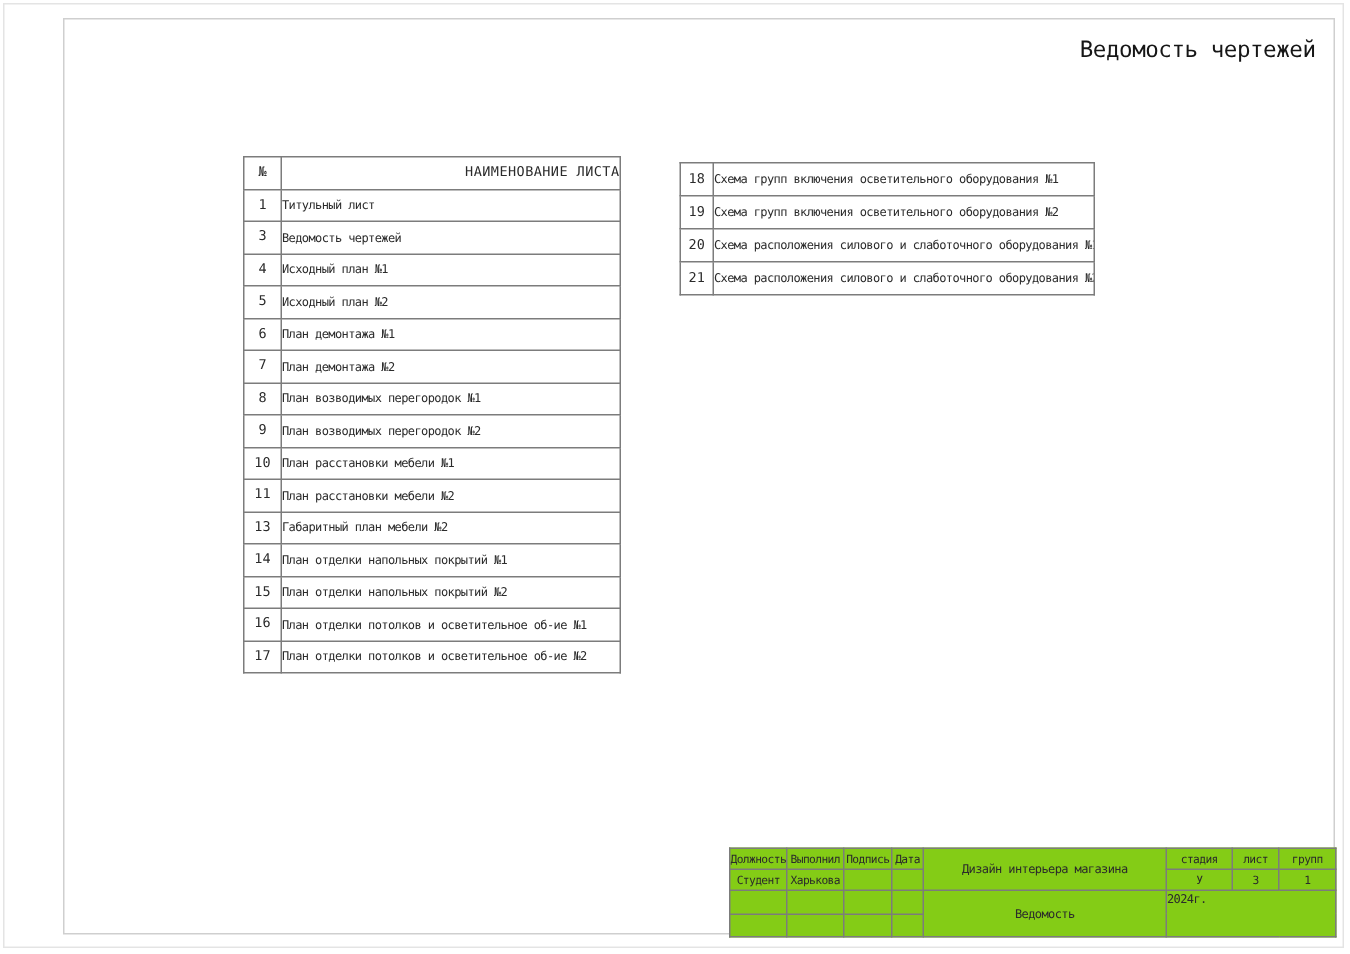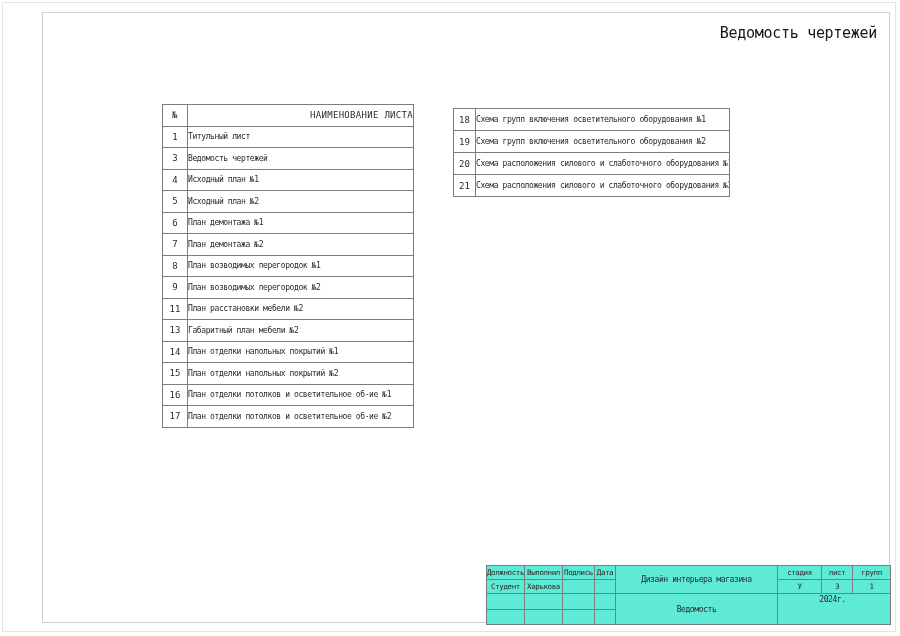--- a/index.html
+++ b/index.html
@@ -43,29 +43,29 @@
   table.list-right { left: 453px; top: 108px; width: 277px; }
   table.list-right td { height: 21px; }
 
   th.hdr-num, td.num { text-align: center; font-size: 9px; }
   th.hdr-name { text-align: right; font-size: 9px; letter-spacing: 0.3px; }
   td.nm { font-size: 8px; letter-spacing: -0.4px; padding-left: 10px; }
 
   
   table.tblock {
     position: absolute; left: 486px; top: 565px; width: 404px;
-    border-collapse: collapse; table-layout: fixed; background: #5eead4;
+    border-collapse: collapse; table-layout: fixed; background: #84cc16;
   }
   table.tblock td {
     border: 1px solid #7c7c7c; padding: 0; height: 13px;
     font-size: 7.5px; letter-spacing: -0.4px; text-align: center;
     vertical-align: middle; overflow: hidden; white-space: nowrap;
   }
   table.tblock td.year-cell {
-    vertical-align: top; text-align: center; padding: 1px 3px 16px 0; font-size: 8px;
+    vertical-align: top; text-align: left; padding: 1px 3px 16px 0; font-size: 8px;
   }
   table.tblock td.project-cell, table.tblock td.doc-cell { font-size: 8px; }
 </style>
 </head>
 <body>
 
 <div class="sheet">
   <div class="outer-border"></div>
   <div class="frame"></div>
 
@@ -107,20 +107,24 @@
           <td class="num">7</td>
           <td class="nm">План демонтажа №2</td>
         </tr>
       <tr>
           <td class="num">8</td>
           <td class="nm">План возводимых перегородок №1</td>
         </tr>
       <tr>
           <td class="num">9</td>
           <td class="nm">План возводимых перегородок №2</td>
+        </tr>
+      <tr>
+          <td class="num">10</td>
+          <td class="nm">План расстановки мебели №1</td>
         </tr>
       <tr>
           <td class="num">11</td>
           <td class="nm">План расстановки мебели №2</td>
         </tr>
       <tr>
           <td class="num">13</td>
           <td class="nm">Габаритный план мебели №2</td>
         </tr>
       <tr>

